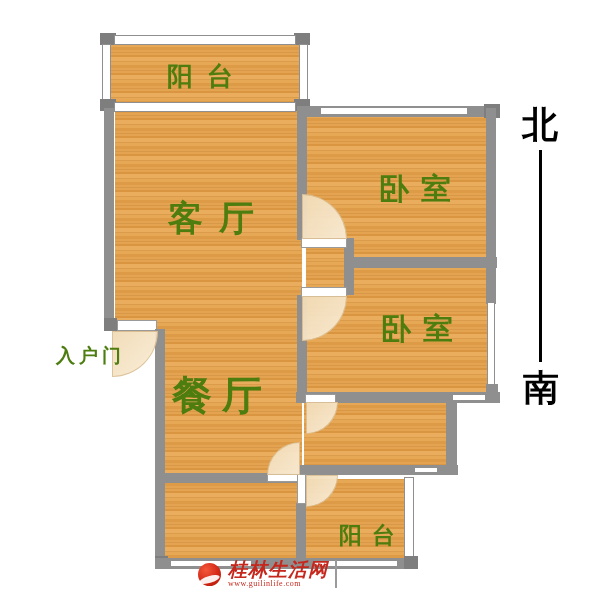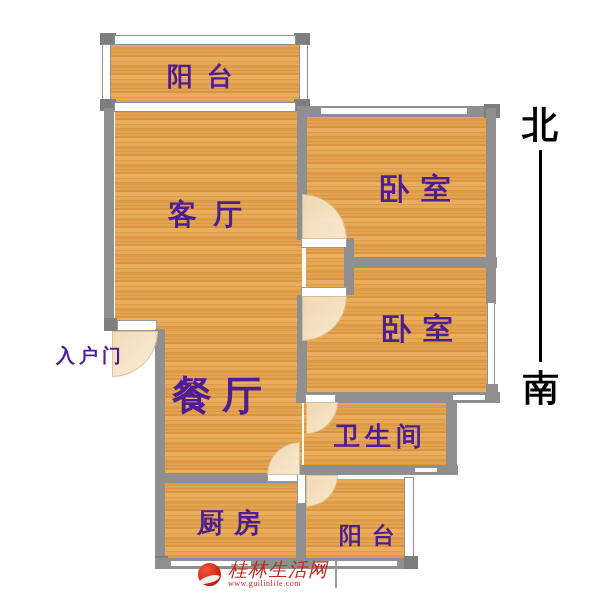--- a/index.html
+++ b/index.html
@@ -9,30 +9,30 @@
     background:
       repeating-linear-gradient(180deg, rgba(130,70,10,0.12) 0 1px, rgba(0,0,0,0) 1px 9px),
       repeating-linear-gradient(180deg, #e7a855 0 4px, #dd9b47 4px 7px, #e3a350 7px 12px, #d99540 12px 14px, #e9ad5d 14px 18px);
   }
   .wall{position:absolute;background:#8f8f8f;}
   .wblock{position:absolute;background:#7e7e7e;}
   .win{position:absolute;background:#ffffff;border:1px solid #8f8f8f;box-sizing:border-box;}
   .door{position:absolute;background:#ffffff;border:1px solid #9a9a9a;box-sizing:border-box;}
   .arc{position:absolute;background:linear-gradient(135deg,#f2dcb7,#f9ecd6);
        border:1px solid #dcc096;box-sizing:border-box;opacity:.95;}
-  .rlabel{position:absolute;color:#4c1d95;font-weight:bold;white-space:nowrap;}
+  .rlabel{position:absolute;color:#4d7c0f;font-weight:bold;white-space:nowrap;}
   .compass-char{position:absolute;color:#000;font-weight:bold;font-size:36px;}
   .compass-line{position:absolute;width:3px;background:#000;}
   .wm{position:absolute;left:198px;top:560px;display:flex;align-items:center;gap:7px;}
   .wm-logo{width:23px;height:23px;border-radius:50%;position:relative;flex:0 0 auto;
       background:radial-gradient(circle at 35% 30%, #f4573a, #d02413 60%, #a81a0a);}
   .wm-logo::after{content:"";position:absolute;left:1px;top:13px;width:21px;height:7px;
       background:#fff;border-radius:50%;transform:rotate(-16deg);opacity:.92;}
   .wm-name-col{display:flex;flex-direction:column;line-height:1;}
-  .wm-name{font-size:19px;font-style:italic;font-weight:normal;color:#c5271c;letter-spacing:1px;}
+  .wm-name{font-size:19px;font-style:italic;font-weight:bold;color:#c5271c;letter-spacing:1px;}
   .wm-url{font-size:8px;color:#c5271c;letter-spacing:.5px;margin-top:1px;}
   .wm-div{width:2px;height:28px;background:#9a9a9a;}
   .wm-cat{font-size:21px;font-weight:bold;color:#8c8c8c;letter-spacing:3px;
       font-family:"Liberation Sans","DejaVu Sans",sans-serif;}
 </style>
 </head>
 <body>
 
 <div id="stage">
 
@@ -98,27 +98,25 @@
   <div class="door" style="left:297px;top:474px;width:9px;height:30px;"></div>
 
   <div class="arc" style="left:112px;top:331px;width:46px;height:46px;border-radius:0 0 100% 0;"></div>
   <div class="arc" style="left:302px;top:194px;width:45px;height:45px;border-radius:0 100% 0 0;"></div>
   <div class="arc" style="left:302px;top:296px;width:45px;height:45px;border-radius:0 0 100% 0;"></div>
   <div class="arc" style="left:306px;top:402px;width:32px;height:32px;border-radius:0 0 100% 0;"></div>
   <div class="arc" style="left:267px;top:442px;width:33px;height:33px;border-radius:100% 0 0 0;"></div>
   <div class="arc" style="left:306px;top:475px;width:32px;height:32px;border-radius:0 0 100% 0;"></div>
 
   <div class="rlabel" style="left:167px;top:59px;font-size:26px;letter-spacing:14px;">阳台</div>
-  <div class="rlabel" style="left:168px;top:195px;font-size:29px;letter-spacing:16px;">客厅</div>
+  <div class="rlabel" style="left:168px;top:195px;font-size:35px;letter-spacing:16px;">客厅</div>
   <div class="rlabel" style="left:379px;top:169px;font-size:30px;letter-spacing:12px;">卧室</div>
   <div class="rlabel" style="left:381px;top:309px;font-size:30px;letter-spacing:12px;">卧室</div>
   <div class="rlabel" style="left:56px;top:343px;font-size:19px;letter-spacing:4px;">入户门</div>
   <div class="rlabel" style="left:172px;top:368px;font-size:40px;letter-spacing:10px;">餐厅</div>
-  <div class="rlabel" style="left:334px;top:419px;font-size:26px;letter-spacing:5px;">卫生间</div>
-  <div class="rlabel" style="left:197px;top:505px;font-size:27px;letter-spacing:10px;">厨房</div>
   <div class="rlabel" style="left:339px;top:520px;font-size:23px;letter-spacing:10px;">阳台</div>
 
   <div class="compass-char" style="left:522px;top:101px;">北</div>
   <div class="compass-line" style="left:539px;top:150px;height:212px;"></div>
   <div class="compass-char" style="left:523px;top:364px;">南</div>
 
   <div class="wm">
     <div class="wm-logo"></div>
     <div class="wm-name-col">
       <span class="wm-name">桂林生活网</span>

